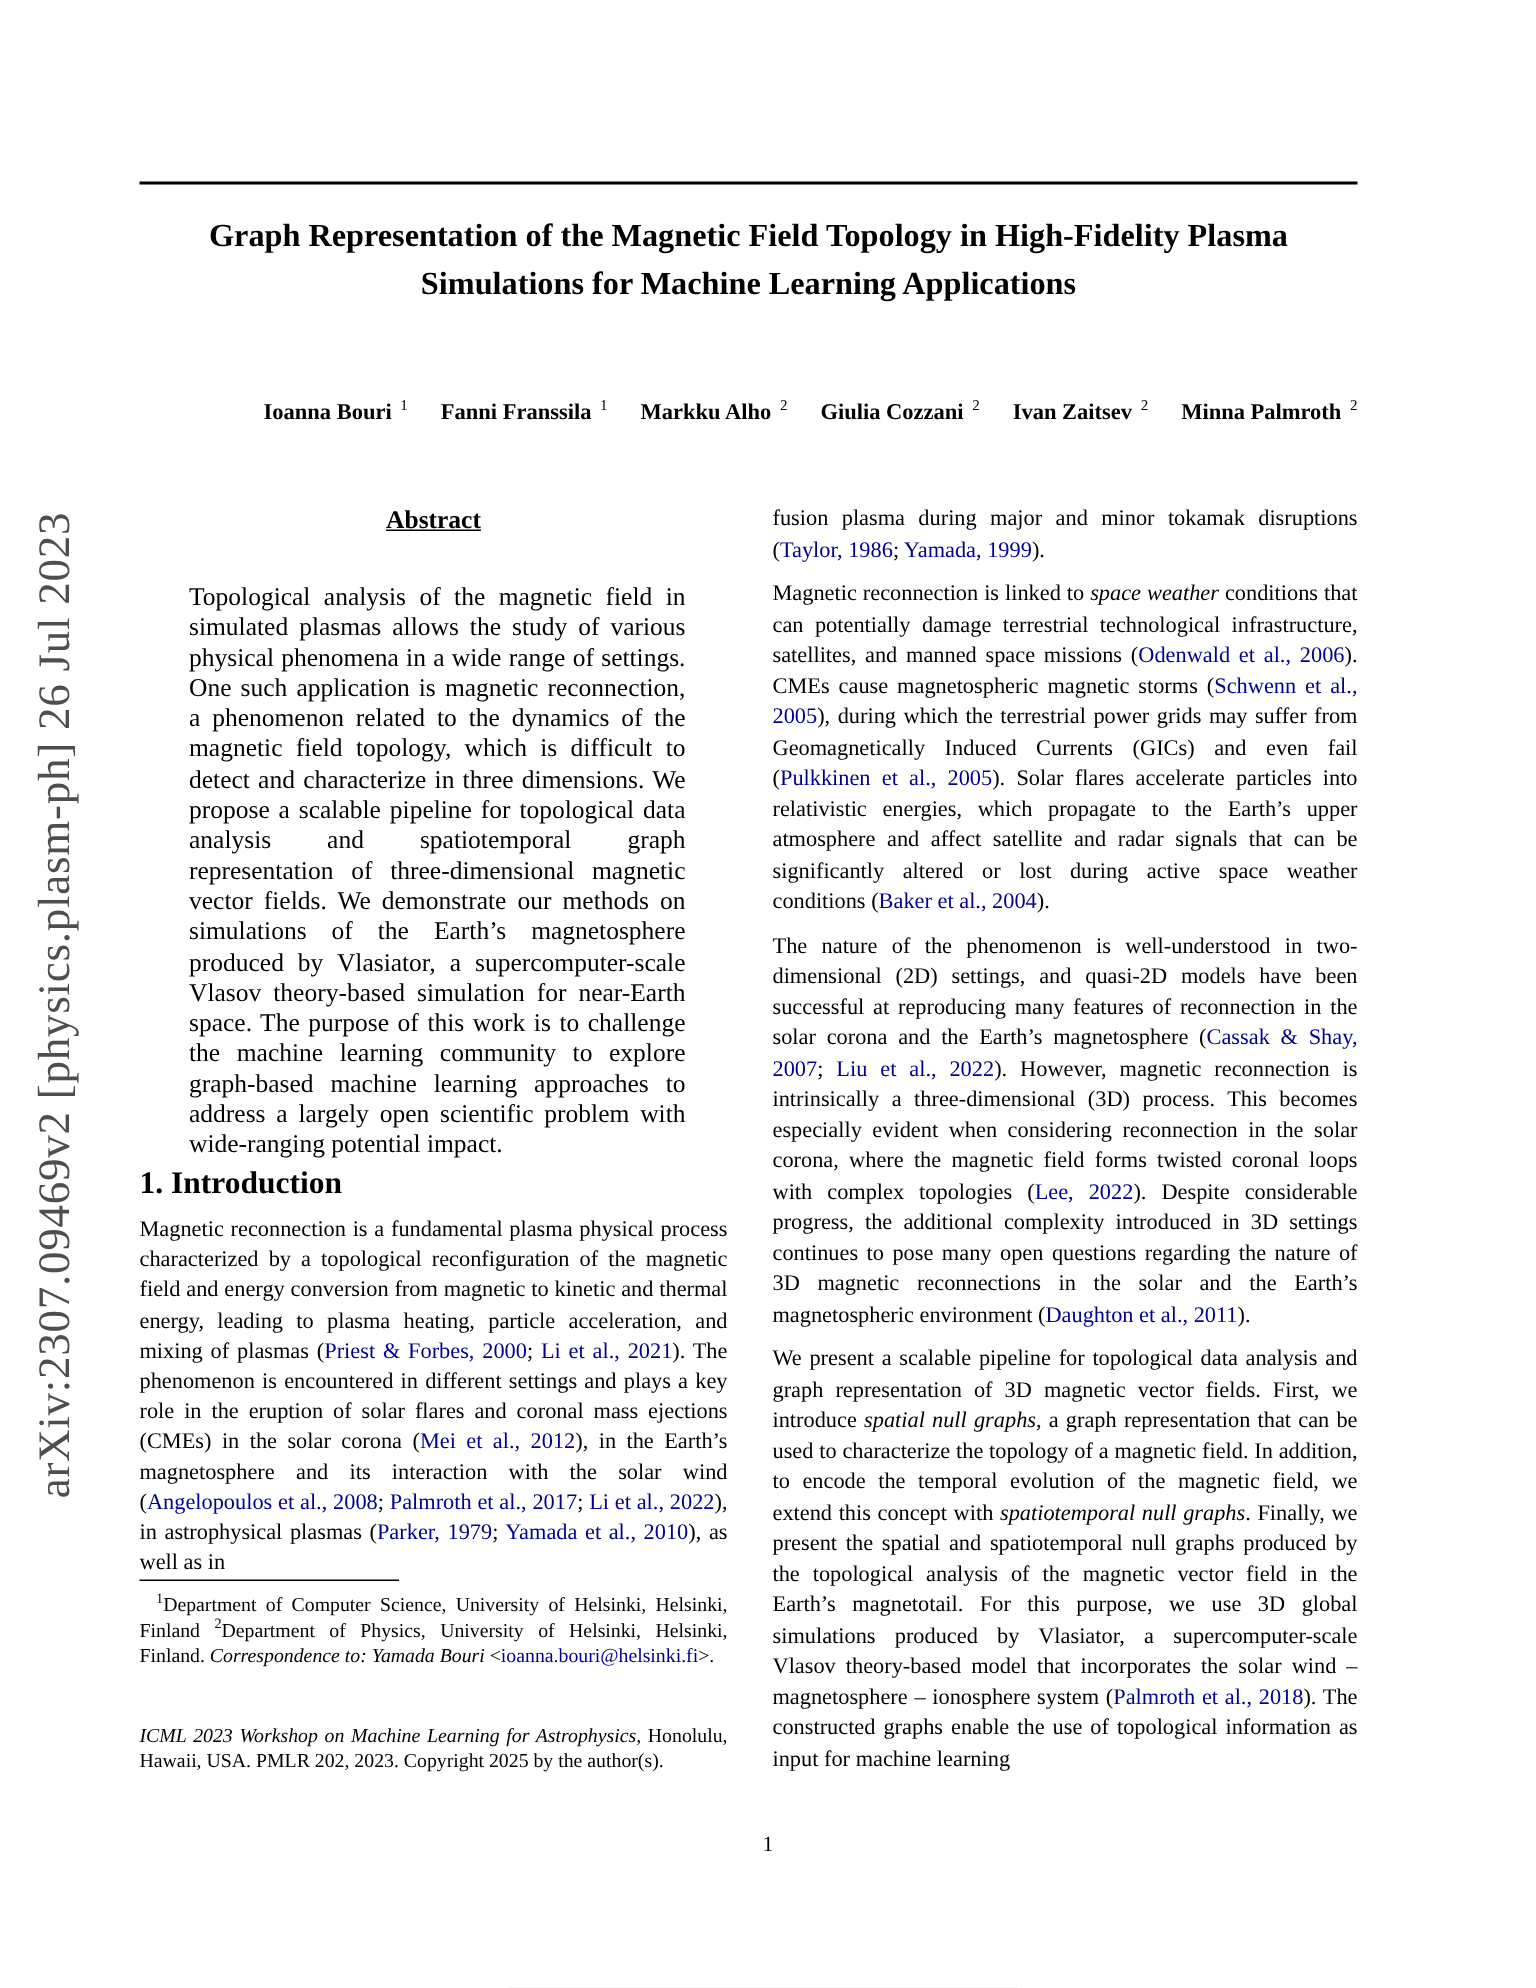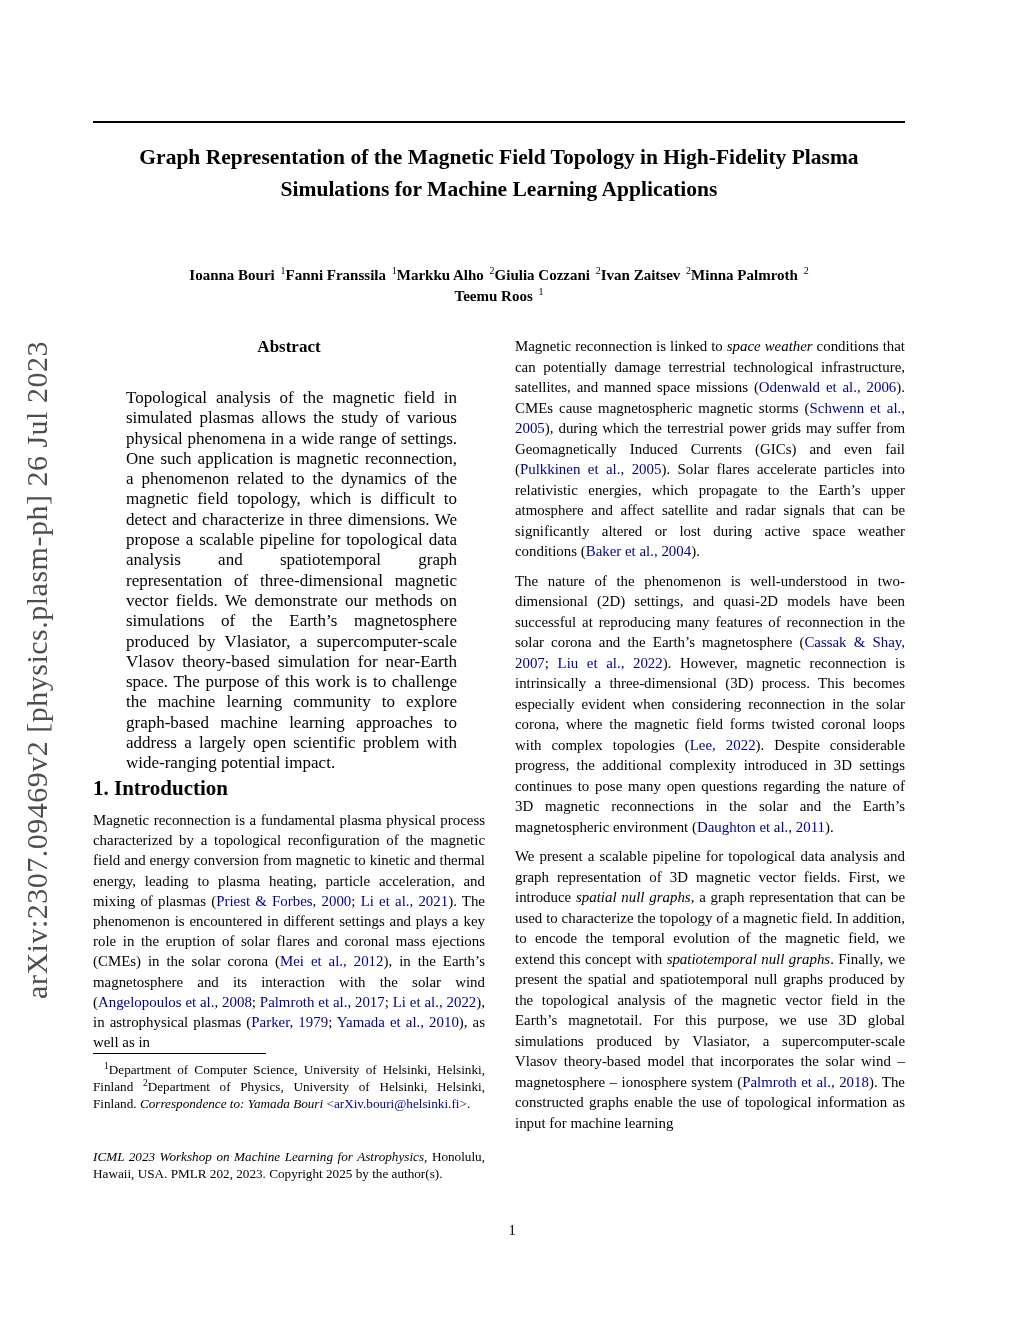--- a/index.html
+++ b/index.html
@@ -32,35 +32,37 @@
   .authors-block {
     position: absolute;
     left: 93px; top: 265px;
     width: 812px;
     text-align: center;
     font-size: 15px;
     font-weight: bold;
   }
   .author-row {
     display: flex;
-    justify-content: center;
+    justify-content: flex-end;
+    gap: 22px;
     line-height: 21px;
   }
   .author sup {
     font-size: 10px;
     font-weight: normal;
     margin-left: 2px;
   }
   .abstract-heading {
     position: absolute;
     left: 93px; top: 337px;
     width: 392px;
     text-align: center;
     font-size: 17px;
     font-weight: bold;
+    text-decoration: underline;
   }
   .abstract-text {
     position: absolute;
     left: 126px; top: 388px;
     width: 331px;
     font-size: 17px;
     line-height: 20.3px;
     text-align: justify;
     hyphens: auto;
     -webkit-hyphens: auto;
@@ -159,40 +161,38 @@
 
   <div class="authors-block">
       <div class="author-row">
         <span class="author">Ioanna Bouri <sup>1</sup></span>
         <span class="author">Fanni Franssila <sup>1</sup></span>
         <span class="author">Markku Alho <sup>2</sup></span>
         <span class="author">Giulia Cozzani <sup>2</sup></span>
         <span class="author">Ivan Zaitsev <sup>2</sup></span>
         <span class="author">Minna Palmroth <sup>2</sup></span>
       </div>
-      <div class="author-row">
-        <span class="author">Teemu Roos <sup>1</sup></span>
-      </div>
     </div>
 
   <h2 class="abstract-heading">Abstract</h2>
 
   <p class="abstract-text"><span>Topological analysis of the magnetic field in simulated plasmas allows the study of various physical phenomena in a wide range of settings. One such application is magnetic reconnection, a phenomenon related to the dynamics of the magnetic field topology, which is difficult to detect and characterize in three dimensions. We propose a scalable pipeline for topological data analysis and spatiotemporal graph representation of three-dimensional magnetic vector fields. We demonstrate our methods on simulations of the Earth’s magnetosphere produced by Vlasiator, a supercomputer-scale Vlasov theory-based simulation for near-Earth space. The purpose of this work is to challenge the machine learning community to explore graph-based machine learning approaches to address a largely open scientific problem with wide-ranging potential impact.</span></p>
 
   <h2 class="section-heading">1. Introduction</h2>
 
   <p class="intro-paragraph"><span>Magnetic reconnection is a fundamental plasma physical process characterized by a topological reconfiguration of the magnetic field and energy conversion from magnetic to kinetic and thermal energy, leading to plasma heating, particle acceleration, and mixing of plasmas (</span><span class="cite">Priest &amp; Forbes, 2000</span><span>; </span><span class="cite">Li et al., 2021</span><span>). The phenomenon is encountered in different settings and plays a key role in the eruption of solar flares and coronal mass ejections (CMEs) in the solar corona (</span><span class="cite">Mei et al., 2012</span><span>), in the Earth’s magnetosphere and its interaction with the solar wind (</span><span class="cite">Angelopoulos et al., 2008</span><span>; </span><span class="cite">Palmroth et al., 2017</span><span>; </span><span class="cite">Li et al., 2022</span><span>), in astrophysical plasmas (</span><span class="cite">Parker, 1979</span><span>; </span><span class="cite">Yamada et al., 2010</span><span>), as well as in</span></p>
 
   <div class="footnote-divider"></div>
 
-  <p class="footnote-text"><sup>1</sup><span>Department of Computer Science, University of Helsinki, Helsinki, Finland  </span><sup>2</sup><span>Department of Physics, University of Helsinki, Helsinki, Finland. </span><span class="em">Correspondence to: Yamada Bouri </span><span>&lt;</span><span class="link">arXiv.bouri@helsinki.fi</span><span>&gt;.</span></p>
+  <p class="footnote-text"><sup>1</sup><span>Department of Computer Science, University of Helsinki, Helsinki, Finland  </span><sup>2</sup><span>Department of Physics, University of Helsinki, Helsinki, Finland. </span><span class="em">Correspondence to: Yamada Bouri </span><span>&lt;</span><span class="link">ioanna.bouri@helsinki.fi</span><span>&gt;.</span></p>
 
   <p class="publication-notice"><span class="em">ICML 2023 Workshop on Machine Learning for Astrophysics,</span><span> Honolulu, Hawaii, USA. PMLR 202, 2023. Copyright 2025 by the author(s).</span></p>
 
   <div class="right-column">
+      <p class="body"><span>fusion plasma during major and minor tokamak disruptions (</span><span class="cite">Taylor, 1986</span><span>; </span><span class="cite">Yamada, 1999</span><span>).</span></p>
       <p class="body"><span>Magnetic reconnection is linked to </span><span class="em">space weather</span><span> conditions that can potentially damage terrestrial technological infrastructure, satellites, and manned space missions (</span><span class="cite">Odenwald et al., 2006</span><span>). CMEs cause magnetospheric magnetic storms (</span><span class="cite">Schwenn et al., 2005</span><span>), during which the terrestrial power grids may suffer from Geomagnetically Induced Currents (GICs) and even fail (</span><span class="cite">Pulkkinen et al., 2005</span><span>). Solar flares accelerate particles into relativistic energies, which propagate to the Earth’s upper atmosphere and affect satellite and radar signals that can be significantly altered or lost during active space weather conditions (</span><span class="cite">Baker et al., 2004</span><span>).</span></p>
       <p class="body"><span>The nature of the phenomenon is well-understood in two-dimensional (2D) settings, and quasi-2D models have been successful at reproducing many features of reconnection in the solar corona and the Earth’s magnetosphere (</span><span class="cite">Cassak &amp; Shay, 2007</span><span>; </span><span class="cite">Liu et al., 2022</span><span>). However, magnetic reconnection is intrinsically a three-dimensional (3D) process. This becomes especially evident when considering reconnection in the solar corona, where the magnetic field forms twisted coronal loops with complex topologies (</span><span class="cite">Lee, 2022</span><span>). Despite considerable progress, the additional complexity introduced in 3D settings continues to pose many open questions regarding the nature of 3D magnetic reconnections in the solar and the Earth’s magnetospheric environment (</span><span class="cite">Daughton et al., 2011</span><span>).</span></p>
       <p class="body"><span>We present a scalable pipeline for topological data analysis and graph representation of 3D magnetic vector fields. First, we introduce </span><span class="em">spatial null graphs</span><span>, a graph representation that can be used to characterize the topology of a magnetic field. In addition, to encode the temporal evolution of the magnetic field, we extend this concept with </span><span class="em">spatiotemporal null graphs</span><span>. Finally, we present the spatial and spatiotemporal null graphs produced by the topological analysis of the magnetic vector field in the Earth’s magnetotail. For this purpose, we use 3D global simulations produced by Vlasiator, a supercomputer-scale Vlasov theory-based model that incorporates the solar wind – magnetosphere – ionosphere system (</span><span class="cite">Palmroth et al., 2018</span><span>). The constructed graphs enable the use of topological information as input for machine learning</span></p>
     </div>
 
   <div class="page-number">1</div>
 
 </div>
 
 </body></html>

